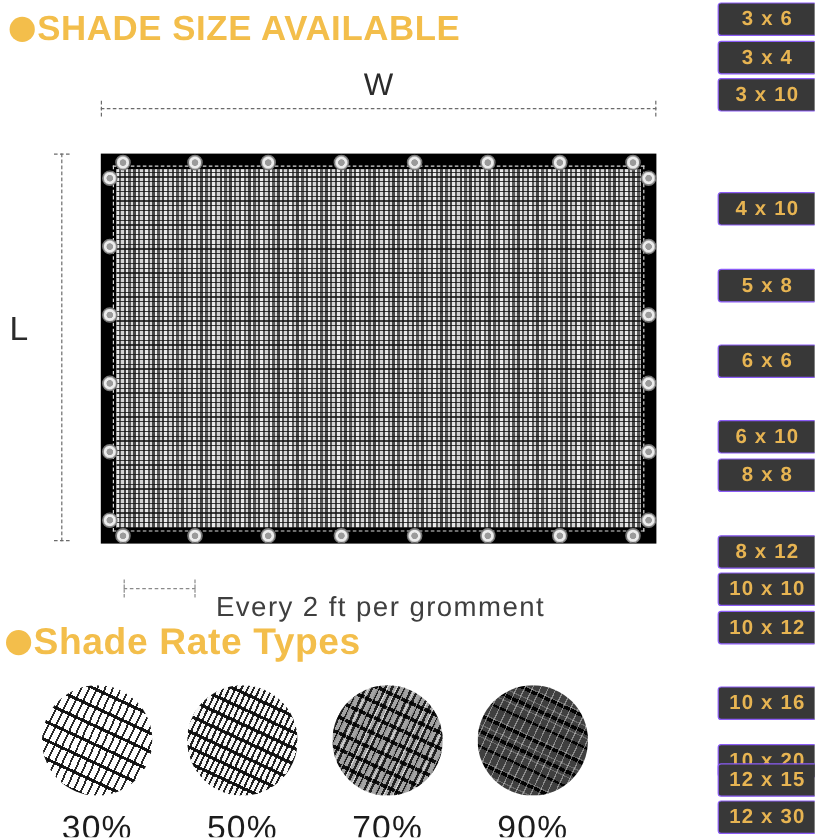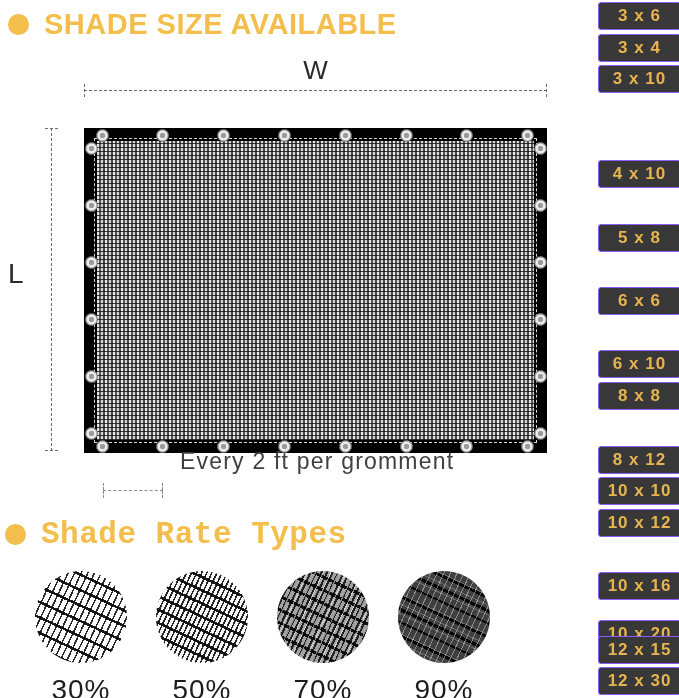--- a/index.html
+++ b/index.html
@@ -1,26 +1,26 @@
 <!DOCTYPE html>
 <html><head>
 <meta charset="utf-8">
 <style>
   html,body{margin:0;padding:0;background:#fff;}
   .canvas{
     position:relative;width:679px;height:698px;background:#ffffff;
     overflow:hidden;font-family:"Liberation Sans",sans-serif;
   }
   
-  .heading{position:absolute;display:flex;align-items:center;gap:15px;}
+  .heading{position:absolute;display:flex;align-items:center;gap:2px;}
   .heading .dot{width:21px;height:21px;border-radius:50%;background:#F3BE4B;flex:0 0 auto;}
   .heading .htext{color:#F3BE4B;font-weight:bold;letter-spacing:.5px;white-space:nowrap;}
   #heading-size{left:8px;top:8px;}
   #heading-size .htext{font-size:29px;}
-  #heading-rate{left:5px;top:517px;font-family:Liberation Mono, monospace;}
+  #heading-rate{left:5px;top:517px;}
   #heading-rate .htext{font-size:31px;}
   
   .wdim{position:absolute;left:84px;top:55px;width:463px;height:42px;}
   .wdim .wlabel{position:absolute;left:0;right:0;top:0;text-align:center;
     font-size:26px;color:#2b2b2b;}
   .wdim .hline{position:absolute;left:0;right:0;top:35px;border-top:1.5px dashed #6b6b6b;}
   .wdim .tick{position:absolute;top:29px;width:0;height:13px;border-left:1.5px dashed #6b6b6b;}
   .wdim .tick.left{left:0;} .wdim .tick.right{right:0;}
   
   .ldim{position:absolute;left:45px;top:128px;width:40px;height:323px;}
@@ -44,21 +44,21 @@
   .grommet{
     position:absolute;width:13px;height:13px;border-radius:50%;
     background:radial-gradient(circle at 50% 50%, #9b9b9b 0 2.5px, #ececec 3px 4.5px, #bdbdbd 5px);
     border:1px solid #787878;box-sizing:border-box;
   }
   
   .gmeasure{position:absolute;left:103px;top:483px;width:60px;height:15px;}
   .gmeasure .hline{position:absolute;left:0;right:0;top:7px;border-top:1.5px dashed #8a8a8a;}
   .gmeasure .tick{position:absolute;top:0;height:15px;width:0;border-left:1.5px dashed #8a8a8a;}
   .gmeasure .tick.left{left:0;} .gmeasure .tick.right{right:0;}
-  .gnote{position:absolute;left:180px;top:448px;font-size:23px;color:#3f3f3f;letter-spacing:1.2px;}
+  .gnote{position:absolute;left:180px;top:492px;font-size:23px;color:#3f3f3f;letter-spacing:1.2px;}
   
   .swatch-col{position:absolute;top:571px;width:94px;text-align:center;}
   .swatch{width:92px;height:92px;border-radius:50%;margin:0 auto;}
   .swatch.level-30{
     background:
       repeating-linear-gradient(115deg, rgba(12,12,12,.88) 0 1.5px, rgba(0,0,0,0) 1.5px 6px),
       repeating-linear-gradient(25deg, rgba(12,12,12,.95) 0 2.5px, rgba(0,0,0,0) 2.5px 14px),
       #ffffff;
   }
   .swatch.level-50{

